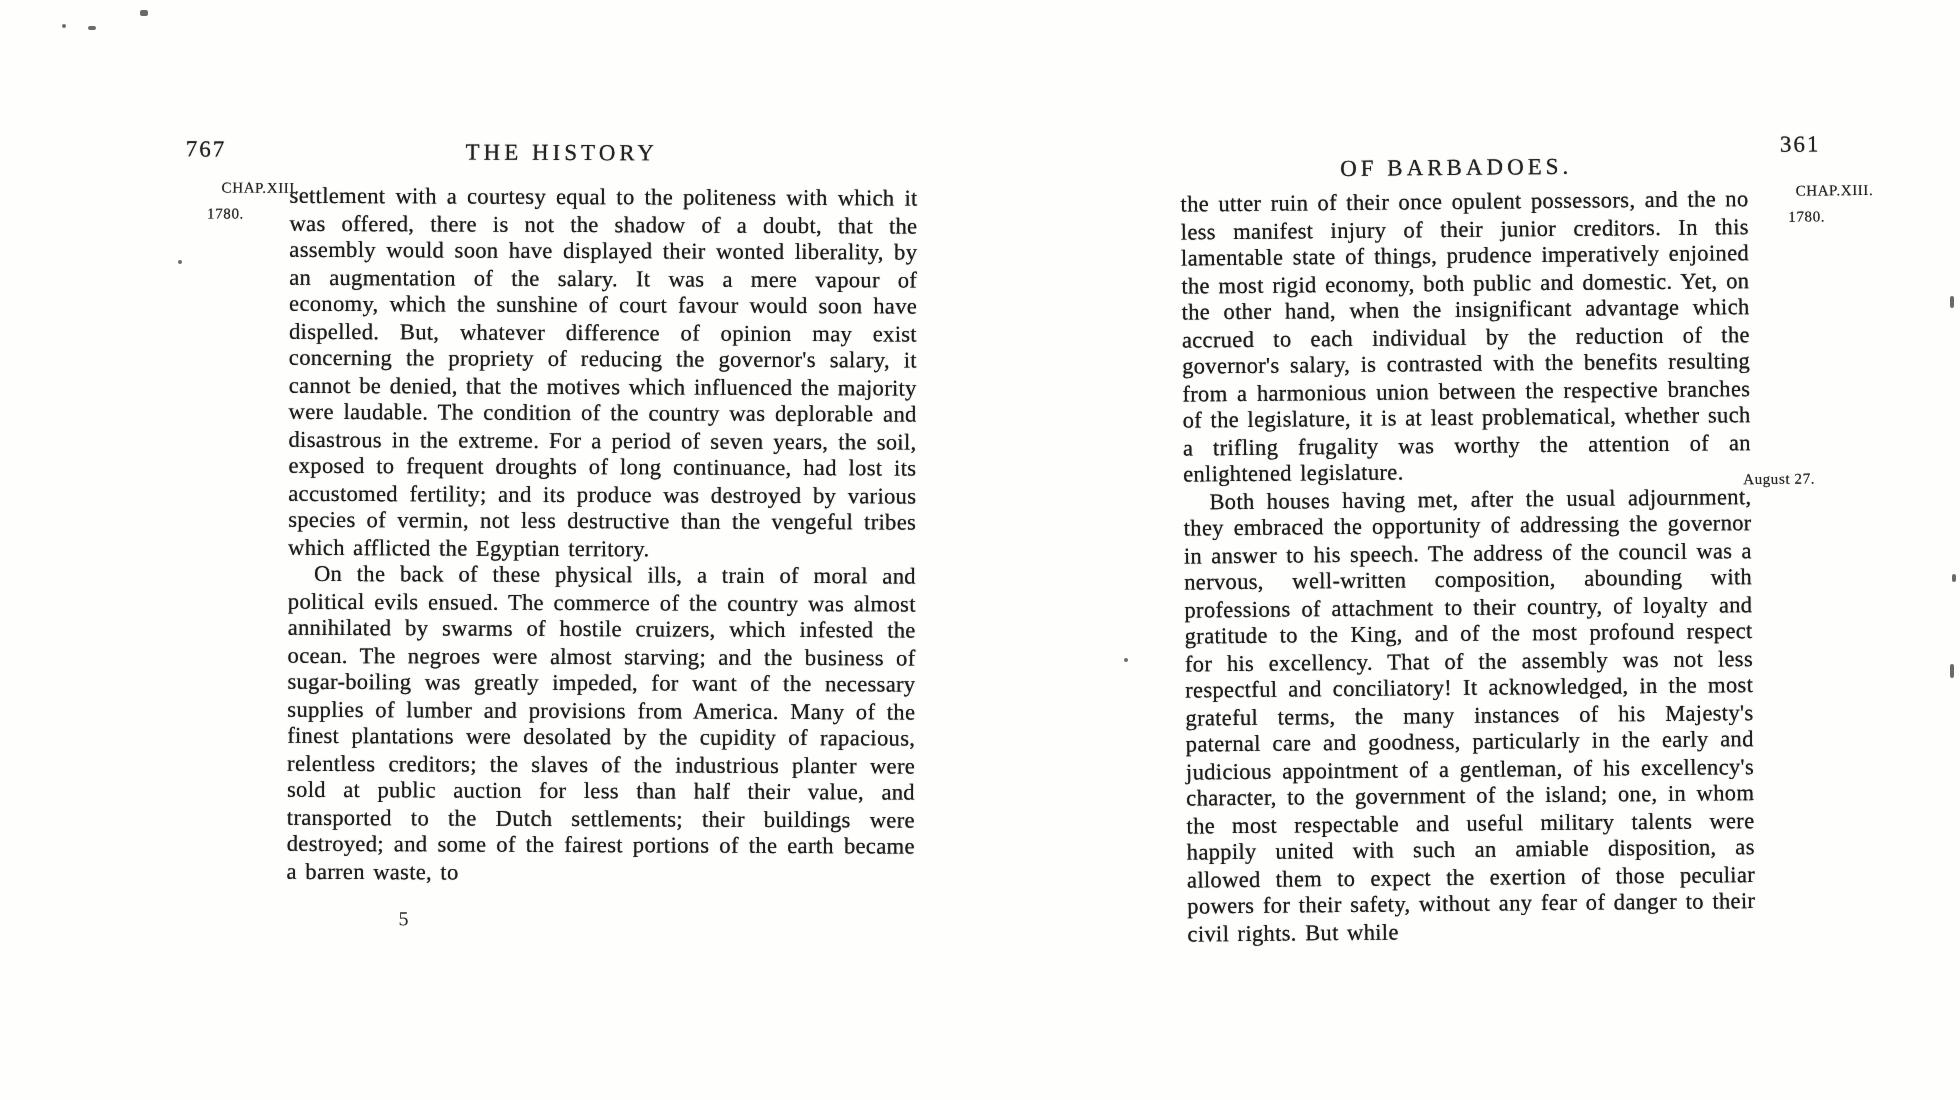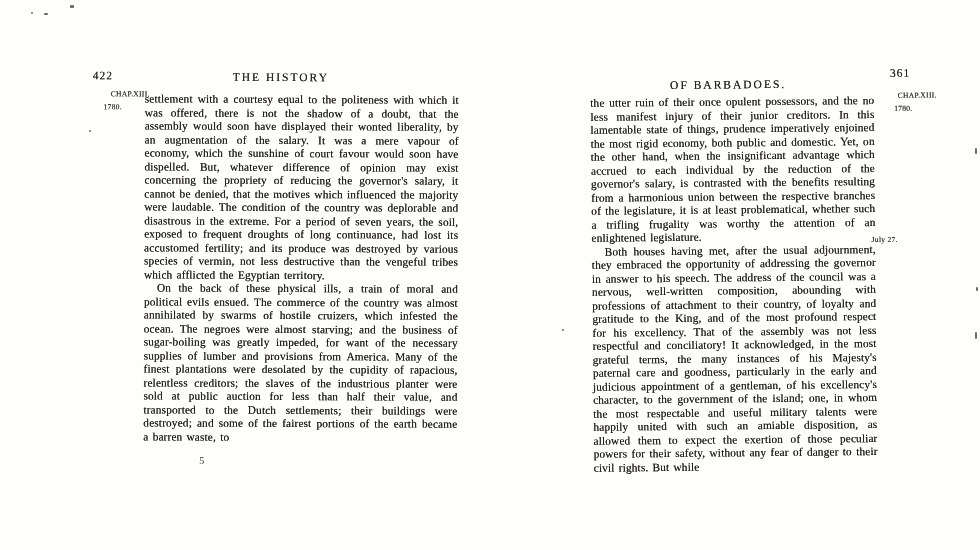--- a/index.html
+++ b/index.html
@@ -102,21 +102,21 @@
   <span class="speck" style="left:70px; top:5px; width:4px; height:3px;"></span>
   <span class="speck" style="left:31px; top:12px; width:2px; height:2px;"></span>
   <span class="speck" style="left:44px; top:13px; width:4px; height:2px;"></span>
   <span class="speck" style="left:975px; top:148px; width:2px; height:6px;"></span>
   <span class="speck" style="left:976px; top:287px; width:2px; height:4px;"></span>
   <span class="speck" style="left:975px; top:332px; width:2px; height:7px;"></span>
   <span class="speck" style="left:89px; top:130px; width:2px; height:2px;"></span>
   <span class="speck" style="left:562px; top:329px; width:2px; height:2px;"></span>
 
   <div class="page page-left">
-    <div class="pageno" style="left:12px; top:10px;">422</div>
+    <div class="pageno" style="left:12px; top:10px;">767</div>
 
     <div class="running-title" style="left:50px; top:11px; width:300px;">THE HISTORY</div>
 
     <div class="margin-note" style="left:2px; top:30px; width:60px;">
       <span class="chapter">CHAP.XIII.</span>
       <div class="year">1780.</div>
     </div>
 
     <div class="body-text" style="left:64px; top:33px; width:314px;">
       <p>settlement with a courtesy equal to the politeness with which it was offered, there is not the shadow of a doubt, that the assembly would soon have displayed their wonted liberality, by an augmentation of the salary. It was a mere vapour of economy, which the sunshine of court favour would soon have dispelled. But, whatever difference of opinion may exist concerning the propriety of reducing the governor's salary, it cannot be denied, that the motives which influenced the majority were laudable. The condition of the country was deplorable and disastrous in the extreme. For a period of seven years, the soil, exposed to frequent droughts of long continuance, had lost its accustomed fertility; and its produce was destroyed by various species of vermin, not less destructive than the vengeful tribes which afflicted the Egyptian territory.</p>
@@ -129,21 +129,21 @@
   <div class="page page-right">
     <div class="pageno" style="left:322px; top:16px;">361</div>
 
     <div class="running-title" style="left:20px; top:26px; width:280px;">OF BARBADOES.</div>
 
     <div class="margin-note" style="left:300px; top:40px; width:70px;">
       <span class="chapter">CHAP.XIII.</span>
       <div class="year">1780.</div>
     </div>
 
-    <div class="margin-note" style="left:302px; top:184px; width:66px; text-align:left;">July 27.</div>
+    <div class="margin-note" style="left:302px; top:184px; width:66px; text-align:left;">August 27.</div>
 
     <div class="body-text" style="left:22px; top:43px; width:284px;">
       <p>the utter ruin of their once opulent possessors, and the no less manifest injury of their junior creditors. In this lamentable state of things, prudence imperatively enjoined the most rigid economy, both public and domestic. Yet, on the other hand, when the insignificant advantage which accrued to each individual by the reduction of the governor's salary, is contrasted with the benefits resulting from a harmonious union between the respective branches of the legislature, it is at least problematical, whether such a trifling frugality was worthy the attention of an enlightened legislature.</p>
       <p class="indent">Both houses having met, after the usual adjournment, they embraced the opportunity of addressing the governor in answer to his speech. The address of the council was a nervous, well-written composition, abounding with professions of attachment to their country, of loyalty and gratitude to the King, and of the most profound respect for his excellency. That of the assembly was not less respectful and conciliatory! It acknowledged, in the most grateful terms, the many instances of his Majesty's paternal care and goodness, particularly in the early and judicious appointment of a gentleman, of his excellency's character, to the government of the island; one, in whom the most respectable and useful military talents were happily united with such an amiable disposition, as allowed them to expect the exertion of those peculiar powers for their safety, without any fear of danger to their civil rights. But while</p>
     </div>
   </div>
 
 </div>
 
 </body></html>

